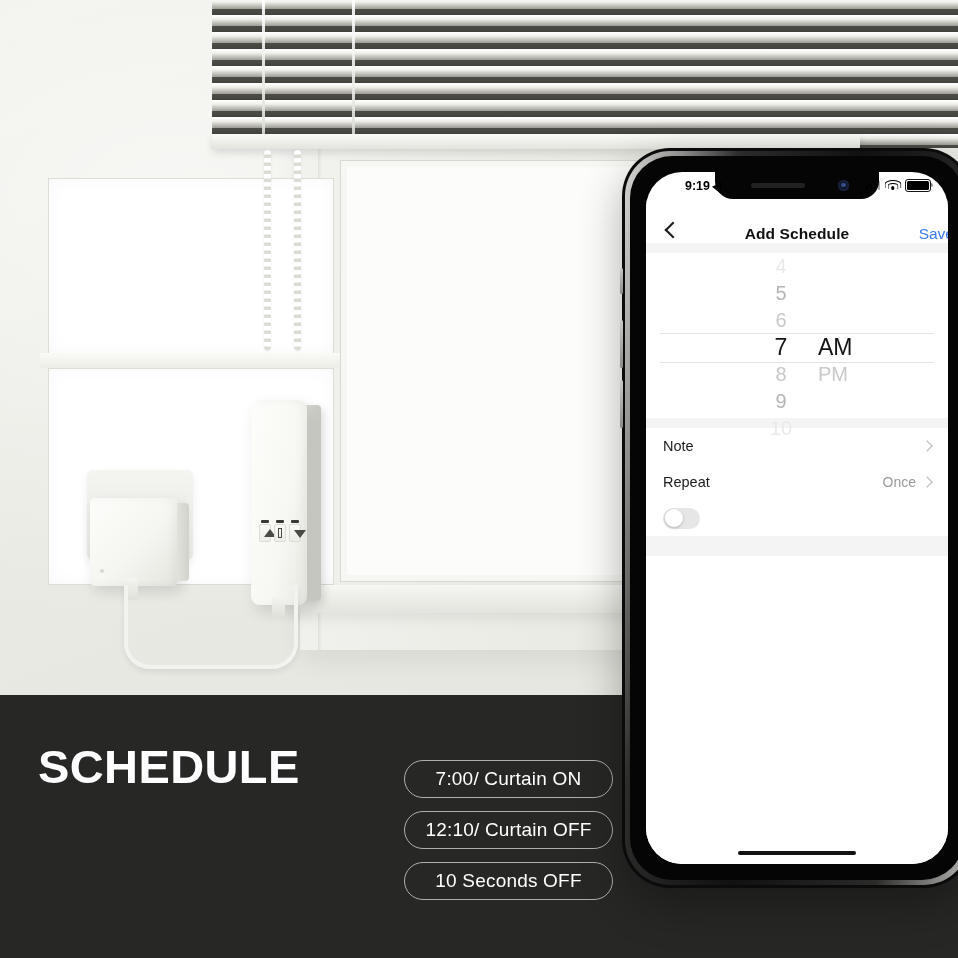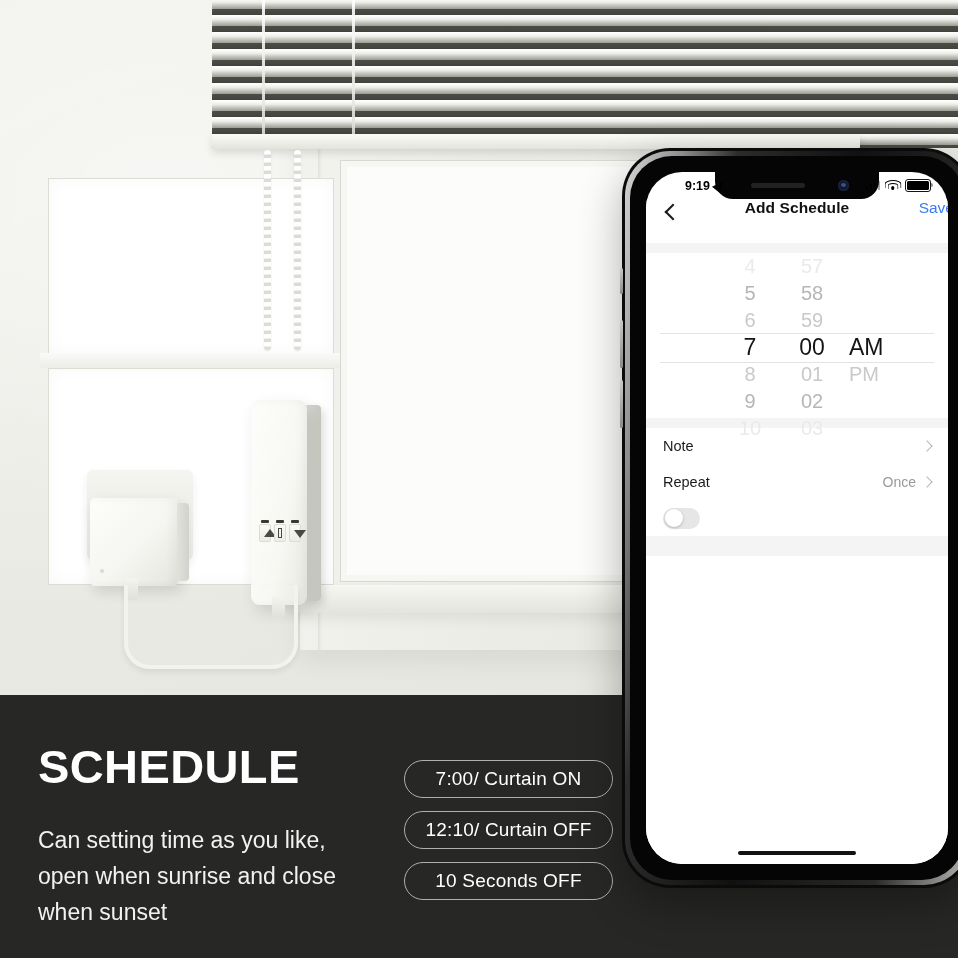--- a/index.html
+++ b/index.html
@@ -162,21 +162,21 @@
     border:none;background:#000;}
   .batt{position:relative;width:24px;height:11.5px;border:1.4px solid rgba(0,0,0,.92);
     border-radius:3px;}
   .batt i{position:absolute;left:1.2px;top:1.2px;bottom:1.2px;right:1.2px;background:#000;
     border-radius:1.5px;}
   .batt:after{content:"";position:absolute;right:-3.4px;top:3.4px;width:2px;height:4px;
     border-radius:0 2px 2px 0;background:rgba(0,0,0,.45);}
 
   
   .navbar{position:absolute;left:0;top:27px;width:100%;height:44px;background:#FFFFFF;
-    display:flex;align-items:flex-start;z-index:5;}
+    display:flex;align-items:flex-end;z-index:5;}
   .nav-back{position:absolute;left:14px;width:26px;height:26px;cursor:pointer;
     display:flex;align-items:center;justify-content:center;}
   .chev-left{display:block;width:10px;height:10px;border-left:2.2px solid #1A1A1A;
     border-bottom:2.2px solid #1A1A1A;transform:rotate(45deg);}
   .nav-title{flex:1;text-align:center;font-size:15.5px;font-weight:bold;color:#111;
     letter-spacing:.1px;}
   .nav-save{position:absolute;right:-6px;font-size:15.5px;color:#3A7BF0;font-weight:500;
     cursor:pointer;}
 
   
@@ -279,21 +279,20 @@
     </div>
 
     <div class="plug" style="left:125px;top:578px;"></div>
     <div class="plug" style="left:272px;top:596px;"></div>
     <div class="cable"></div>
   </div>
 
   <div class="panel">
     <div class="panel-inner">
       <h1 class="headline">SCHEDULE</h1>
-      <p class="subcopy">Can setting time as you like, open when sunrise and close when sunset</p>
     </div>
   </div>
 
   <div class="pills" id="pills">
       <div class="pill">7:00/ Curtain ON</div>
       <div class="pill">12:10/ Curtain OFF</div>
       <div class="pill">10 Seconds OFF</div>
     </div>
 
   <div class="phone">
@@ -347,29 +346,20 @@
             <div class="picker-cols">
               <div class="pcol" id="hourCol">
                   <div class="prow faint">4</div>
                   <div class="prow mid">5</div>
                   <div class="prow">6</div>
                   <div class="prow sel">7</div>
                   <div class="prow">8</div>
                   <div class="prow mid">9</div>
                   <div class="prow faint">10</div>
                 </div>
-              <div class="pcol" id="minCol">
-                  <div class="prow faint">57</div>
-                  <div class="prow mid">58</div>
-                  <div class="prow">59</div>
-                  <div class="prow sel">00</div>
-                  <div class="prow">01</div>
-                  <div class="prow mid">02</div>
-                  <div class="prow faint">03</div>
-                </div>
               <div class="pcol ampm" id="merCol">
                   <div class="prow faint"></div>
                   <div class="prow mid"></div>
                   <div class="prow"></div>
                   <div class="prow sel">AM</div>
                   <div class="prow">PM</div>
                   <div class="prow mid"></div>
                   <div class="prow faint"></div>
                 </div>
             </div>

